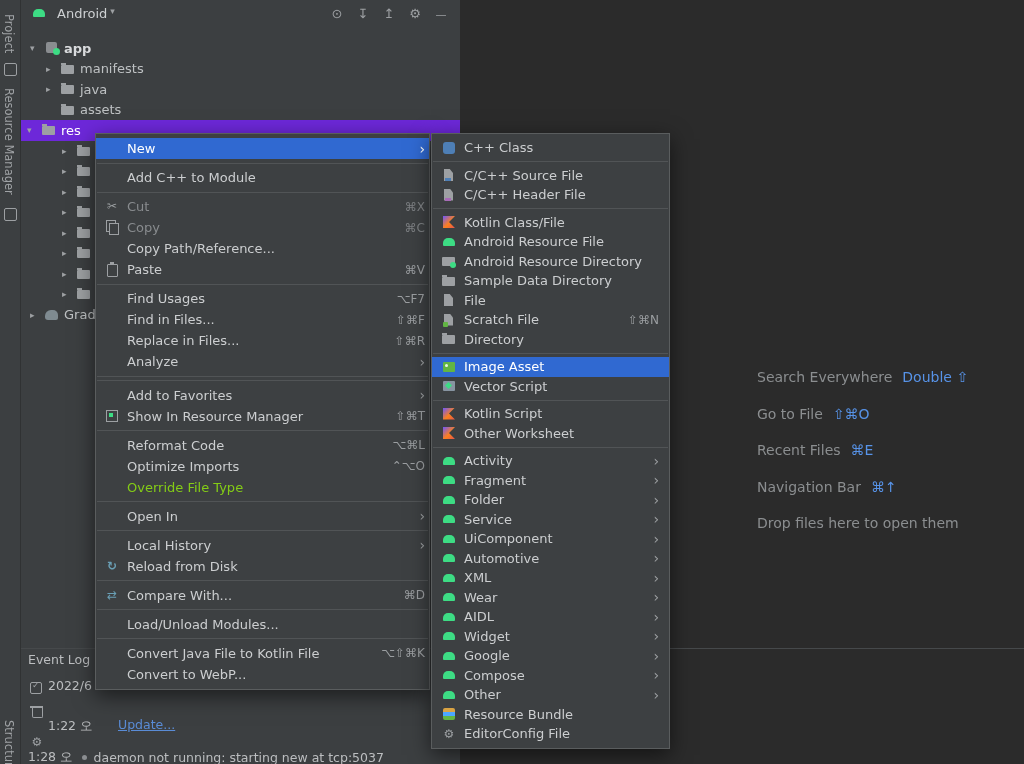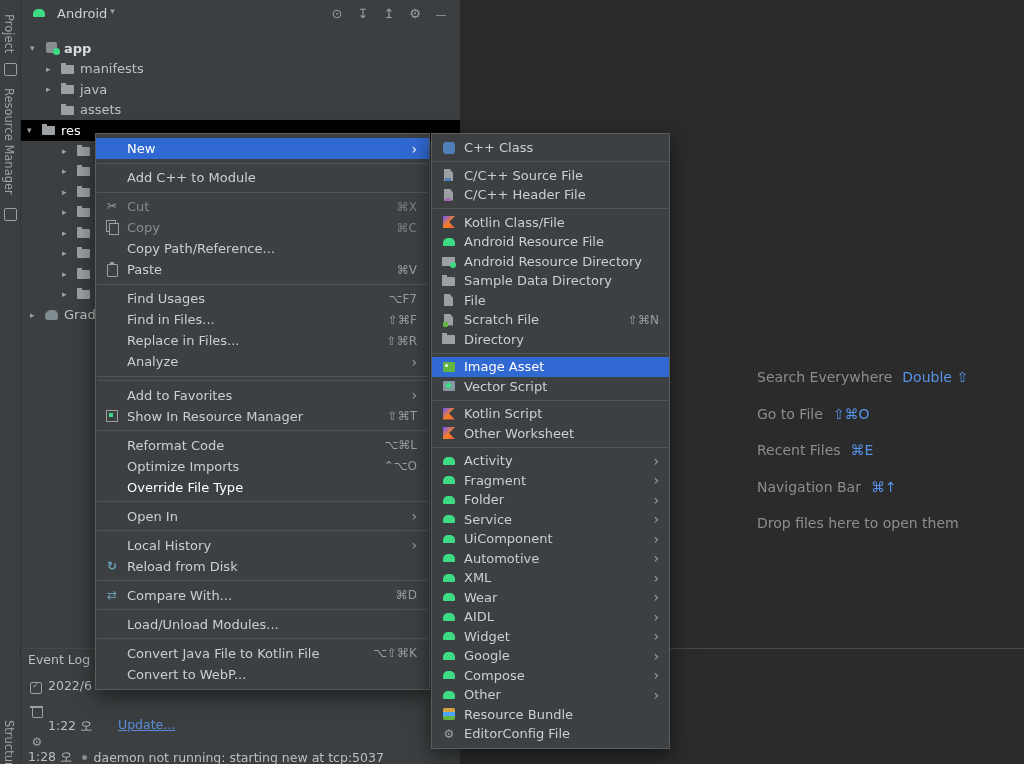--- a/index.html
+++ b/index.html
@@ -33,21 +33,21 @@
   .c-min::after{content:"—";font-size:11px;}
 
   .tree{position:absolute;top:38px;left:0;width:100%;}
   .trow{display:flex;align-items:center;height:20.5px;position:relative;box-sizing:border-box;}
   .ind1{padding-left:9px}.ind2{padding-left:25px}.ind3{padding-left:41px}
   .chev{width:14px;flex:0 0 14px;font-size:9px;color:#9da0a3;}
   .chev-d::after{content:"▾";}
   .chev-r::after{content:"▸";}
   .tlabel{color:#bec1c3;white-space:nowrap;}
   .bold{font-weight:bold;color:#d8dadc;}
-  .trow.sel{background:#000000;padding-left:6px;}
+  .trow.sel{background:#6d28d9;padding-left:6px;}
   .trow.sel .tlabel{color:#fff;}
 
   
   .ico{position:relative;width:16px;height:14px;flex:0 0 16px;margin-right:4px;display:inline-block;}
   .s-folder::before{content:"";position:absolute;left:1px;top:3px;width:13px;height:9px;background:#9da0a3;border-radius:1px;}
   .s-folder::after{content:"";position:absolute;left:1px;top:1px;width:5px;height:2px;background:#9da0a3;}
   .s-af::before{content:"";position:absolute;left:1px;top:3px;width:13px;height:9px;background:#9da0a3;border-radius:1px;}
   .s-af::after{content:"";position:absolute;right:1px;bottom:0;width:6px;height:6px;background:#3ddc84;border-radius:50%;}
   .s-module::before{content:"";position:absolute;left:2px;top:1px;width:11px;height:11px;background:#8a8d90;border-radius:2px;}
   .s-module::after{content:"";position:absolute;right:0;bottom:0;width:7px;height:7px;background:#3ddc84;border-radius:50%;}
@@ -82,33 +82,33 @@
   .g-cut::after{content:"✂";}
   .g-refresh::after{content:"↻";color:#6a9fb5;font-weight:bold;}
   .g-compare::after{content:"⇄";color:#6a9fb5;}
   .g-gear::after{content:"⚙";}
 
   
   .menu{position:absolute;background:#3d4042;border:1px solid #5a5d5e;box-shadow:0 6px 20px rgba(0,0,0,.55);
         padding:4px 0;box-sizing:border-box;}
   #ctx{left:95px;top:133px;width:335px;z-index:10;}
   #sub{left:431px;top:133px;width:239px;z-index:11;}
-  .mi{position:relative;display:flex;align-items:center;height:21px;padding:0 12px 0 31px;
+  .mi{position:relative;display:flex;align-items:center;height:21px;padding:0 4px 0 31px;
       color:#ccced0;box-sizing:border-box;white-space:nowrap;text-align:right;}
   #sub .mi{height:19.5px;padding-left:32px;padding-right:10px;}
   .mi .ico{position:absolute;left:8px;top:3px;margin:0;}
   #sub .mi .ico{left:9px;top:2.5px;}
   .sc{margin-left:auto;color:#9b9ea1;font-size:12px;padding-left:18px;}
   .arr{margin-left:auto;color:#9b9ea1;font-size:14px;line-height:1;}
   .arr::after{content:"›";}
   .mi.hl{background:#3069d1;color:#fff;}
   .mi.hl .arr,.mi.hl .sc{color:#fff;}
   .mi.dim{color:#888b8e;}
   .mi.dim .sc{color:#7e8184;}
-  .mi.off{color:#ffffff;}
+  .mi.off{color:#84cc16;}
   .msep{height:1px;background:#515456;margin:3.5px 1px;}
 
   
   .hints{position:absolute;left:757px;top:359px;z-index:1;}
   .hline{height:36.5px;line-height:36.5px;font-size:14px;color:#8b8e90;white-space:nowrap;}
   .hline .k{color:#5793e8;margin-left:10px;}
 
   
   .hdiv{position:absolute;left:21px;top:648px;width:1003px;height:1px;background:#46494b;z-index:2;}
   .epanel{position:absolute;left:21px;top:649px;width:439px;height:115px;background:#3c3f41;z-index:1;}

